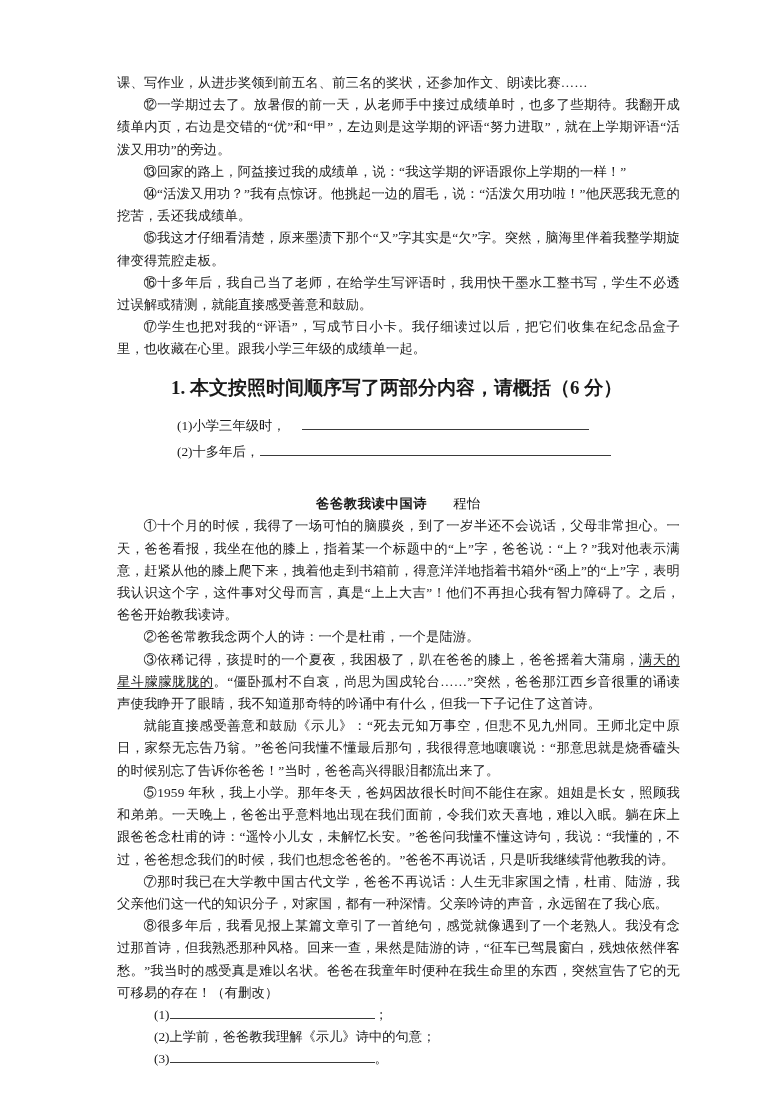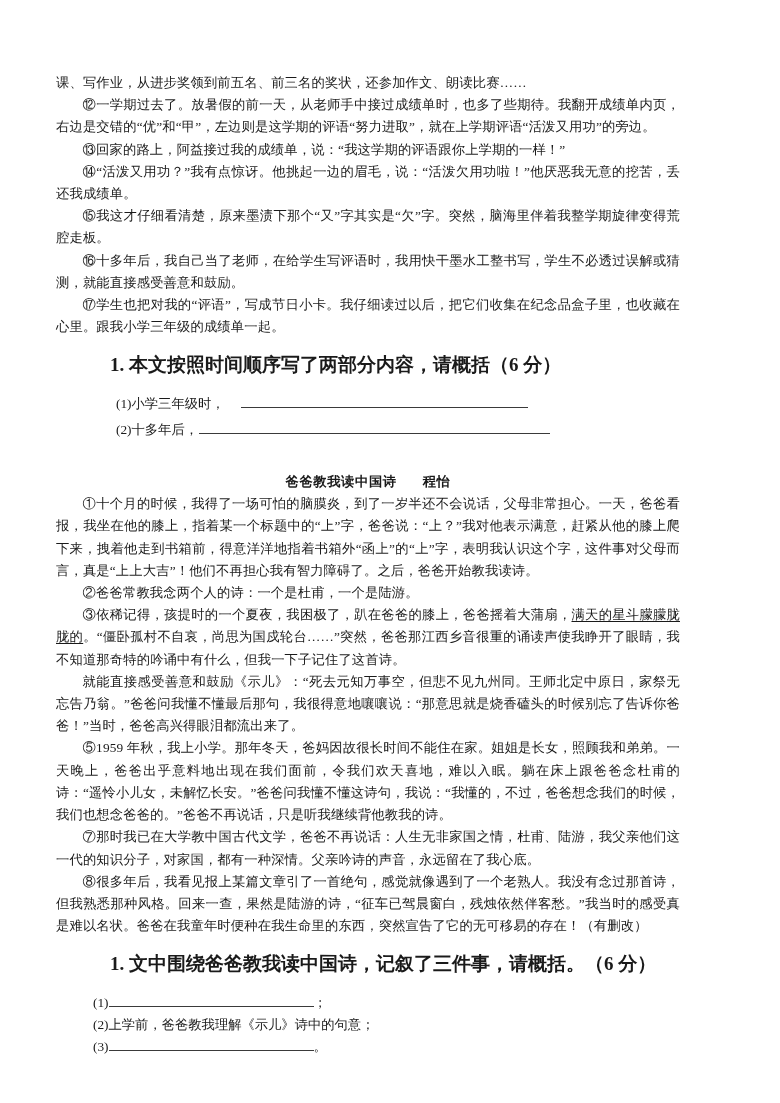--- a/index.html
+++ b/index.html
@@ -13,21 +13,21 @@
     font-family: "Liberation Serif", "DejaVu Serif", serif;
     color: #1a1a1a;
     overflow: hidden;
   }
   .page {
     position: relative;
     width: 780px;
     height: 921px;
     background: #fff;
     box-sizing: border-box;
-    padding: 72px 100px 0 56px;
+    padding: 72px 100px 0 117px;
   }
   .body-text {
     font-size: 13.3px;
     line-height: 22.2px;
     text-align: justify;
     text-justify: inter-ideograph;
     letter-spacing: 0.15px;
   }
   p.para {
     margin: 0;
@@ -41,21 +41,21 @@
     text-align: center;
     font-weight: bold;
     font-size: 13.3px;
     line-height: 22.2px;
     margin: 0;
     letter-spacing: 0.6px;
   }
   .title-author {
     display: inline-block;
     margin-left: 26px;
-    font-weight: bold;
+    font-weight: normal;
   }
   .spacer-lg { height: 26px; }
   .q-line {
     margin: 16px;
     font-size: 19px;
     line-height: 22.2px;
     text-indent: 2em;
     font-weight: bold;
   }
   .sub-line {
@@ -144,21 +144,20 @@
 
     <p class="indent">⑤1959 年秋，我上小学。那年冬天，爸妈因故很长时间不能住在家。姐姐是长女，照顾我和弟弟。一天晚上，爸爸出乎意料地出现在我们面前，令我们欢天喜地，难以入眠。躺在床上跟爸爸念杜甫的诗：“遥怜小儿女，未解忆长安。”爸爸问我懂不懂这诗句，我说：“我懂的，不过，爸爸想念我们的时候，我们也想念爸爸的。”爸爸不再说话，只是听我继续背他教我的诗。</p>
 
 
     <p class="indent">⑦那时我已在大学教中国古代文学，爸爸不再说话：人生无非家国之情，杜甫、陆游，我父亲他们这一代的知识分子，对家国，都有一种深情。父亲吟诗的声音，永远留在了我心底。</p>
 
     <p class="indent">⑧很多年后，我看见报上某篇文章引了一首绝句，感觉就像遇到了一个老熟人。我没有念过那首诗，但我熟悉那种风格。回来一查，果然是陆游的诗，“征车已驾晨窗白，残烛依然伴客愁。”我当时的感受真是难以名状。爸爸在我童年时便种在我生命里的东西，突然宣告了它的无可移易的存在！（有删改）</p>
   </div>
 
   <div>
-    <p class="q-line">1. 文中围绕爸爸教我读中国诗，记叙了三件事，请概括。（6 分）</p>
 
     <div class="sub-line-b">
       <span>(1)</span>
       <span class="blank-rule rule-w3"></span>
       <span>；</span>
     </div>
 
     <div class="sub-line-b">
       <span>(2)上学前，爸爸教我理解《示儿》诗中的句意；</span>
     </div>

